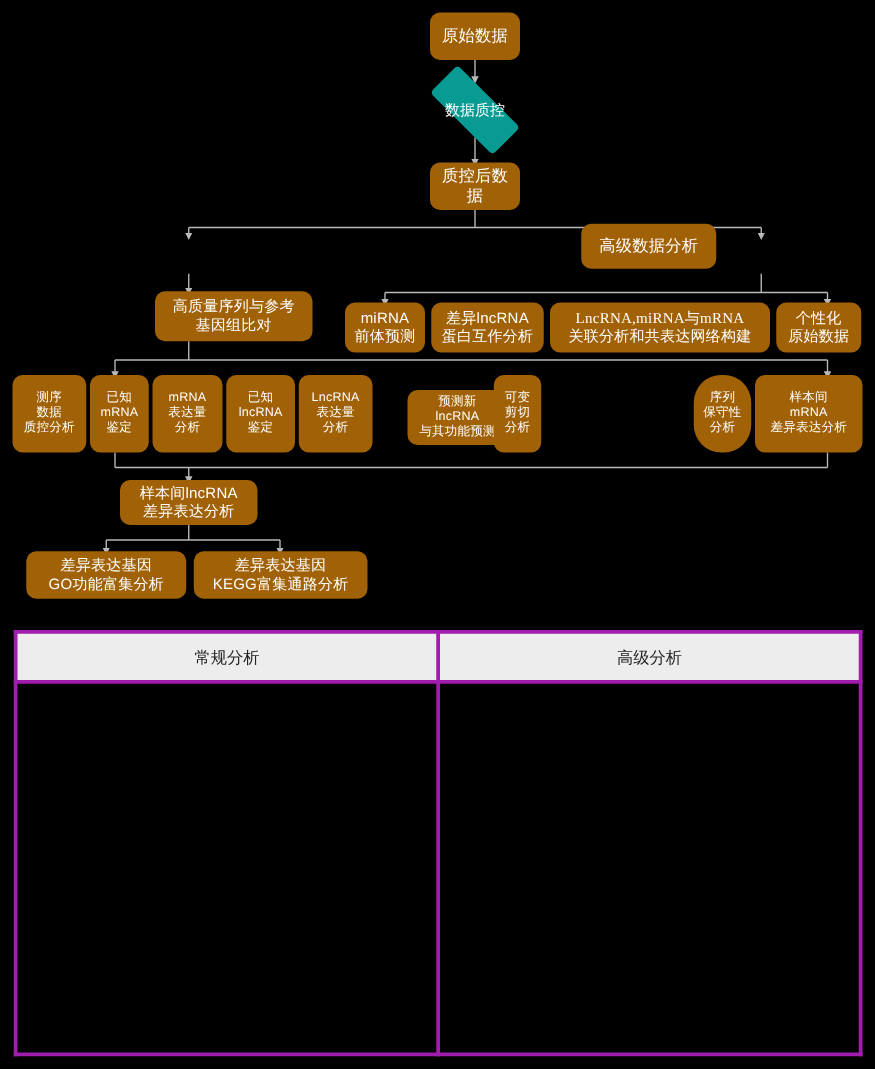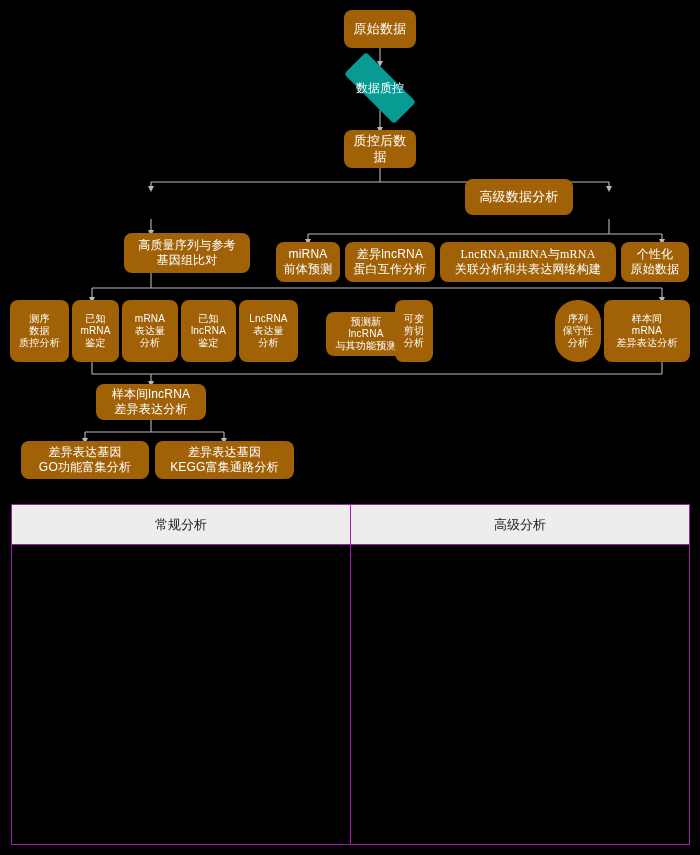--- a/index.html
+++ b/index.html
@@ -59,21 +59,21 @@
 
   
   #legend-table {
     position: absolute;
     left: 11px; top: 504px;
     width: 679px; height: 341px;
     border-collapse: collapse;
     table-layout: fixed;
   }
   #legend-table th, #legend-table td {
-    border: 1px solid #a21caf;
+    border: 3px solid #a21caf;
     padding: 0;
   }
   #legend-table th {
     background: #ededed;
     color: #222222;
     font-size: 13px;
     font-weight: normal;
     height: 40px;
     text-align: center;
   }

